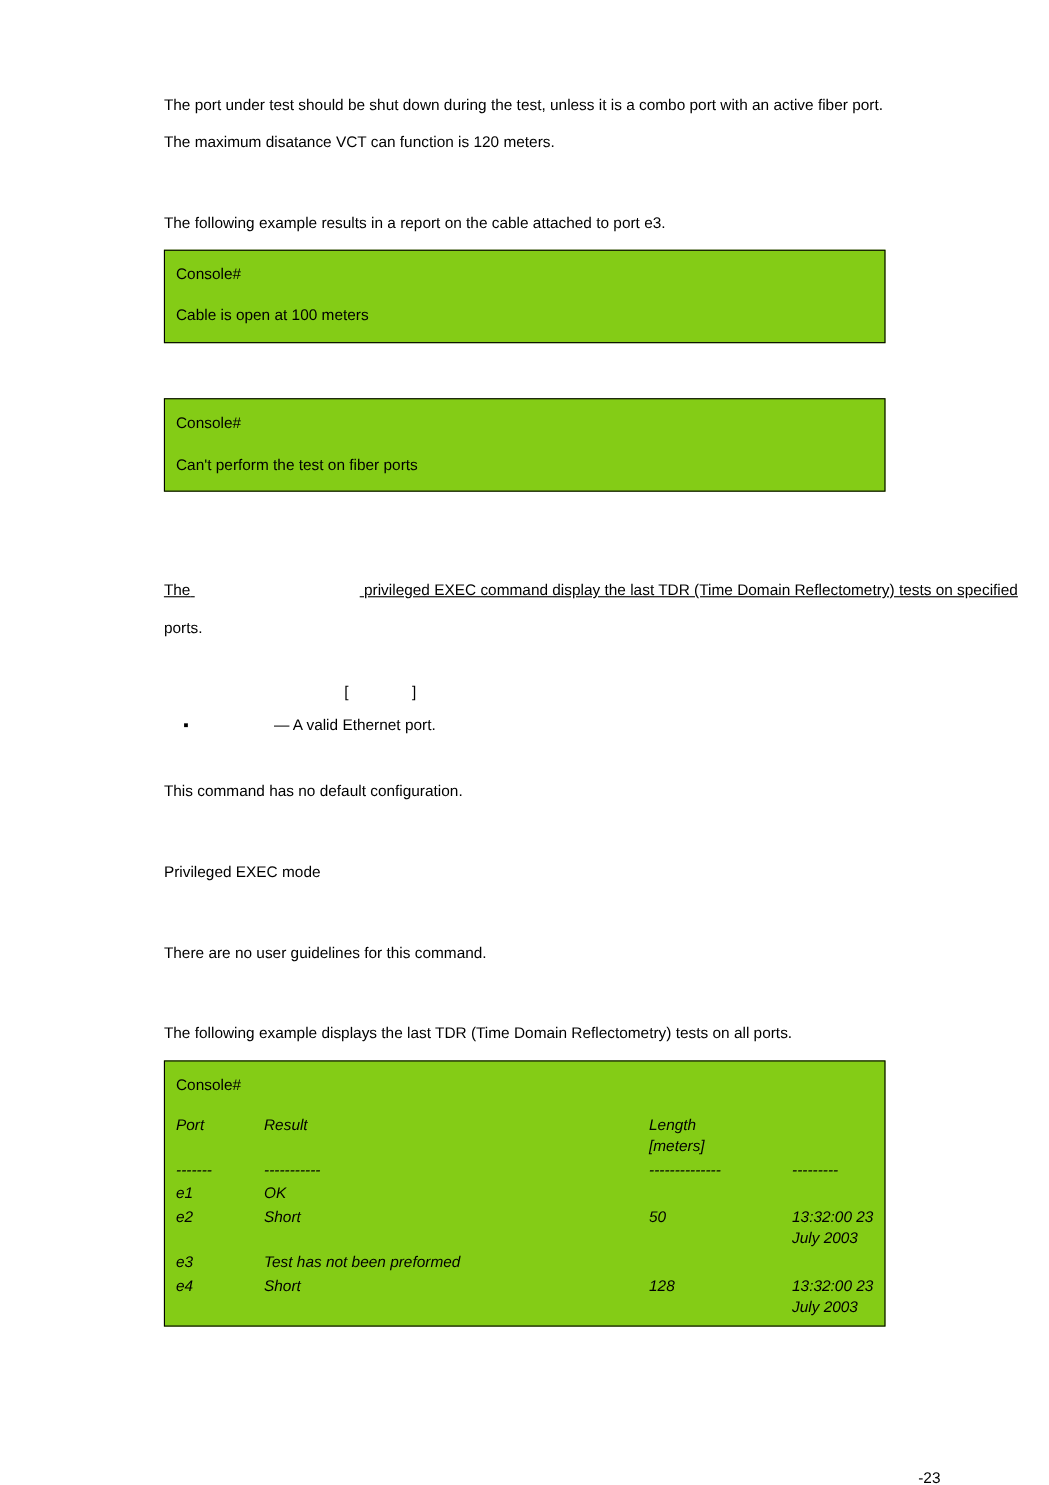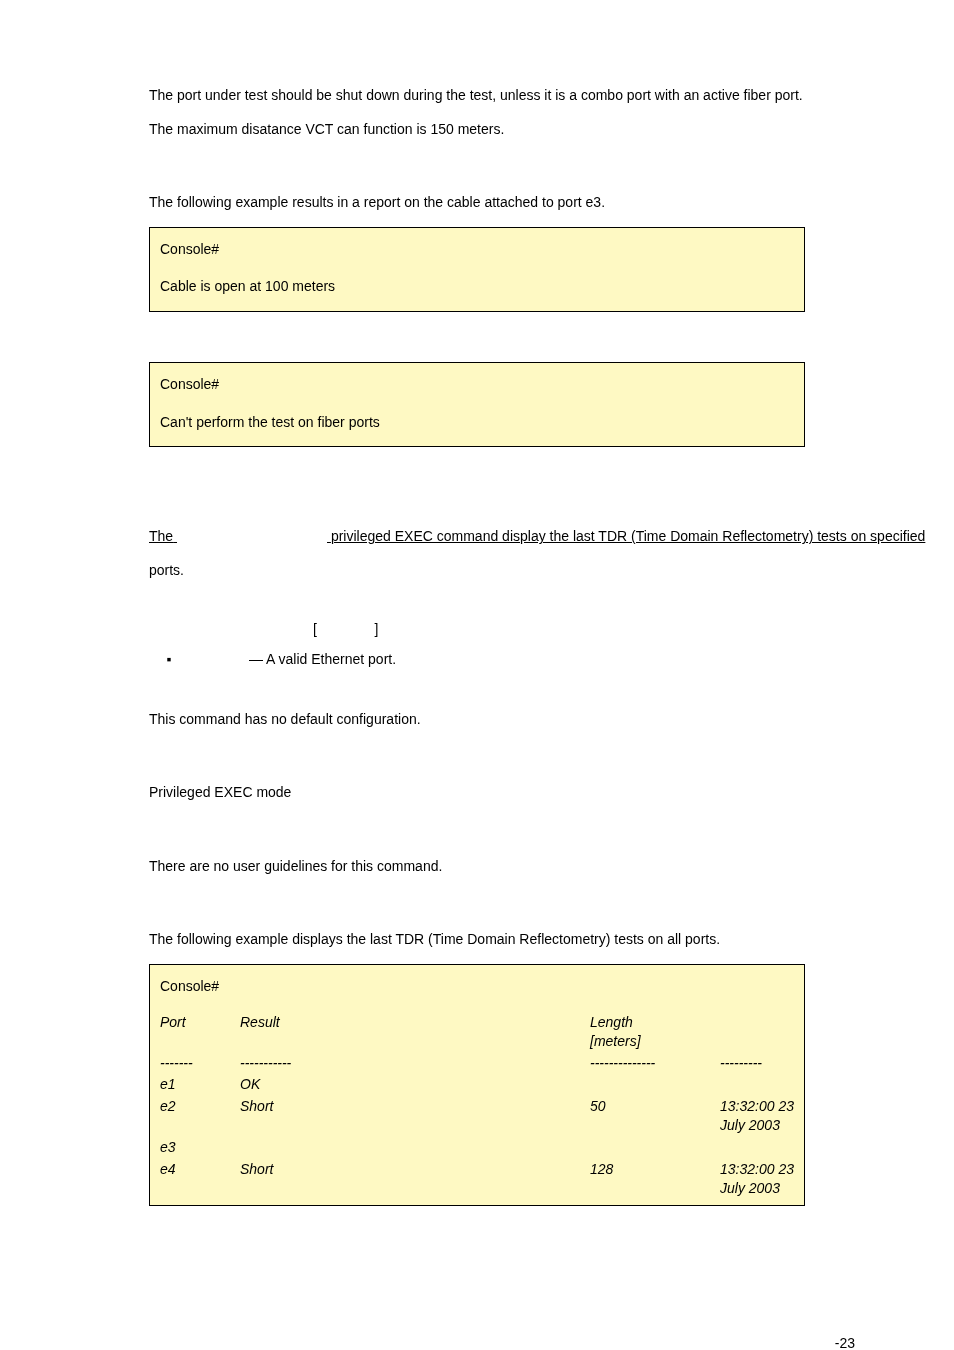--- a/index.html
+++ b/index.html
@@ -17,21 +17,21 @@
     margin: 16px auto;
     padding: 70px 50px 30px 50px;
     box-sizing: border-box;
     position: relative;
   }
   .para {
     margin: 0 0 14px 0;
   }
   .console-box {
     border: 1px solid #000;
-    background: #fef9c3;
+    background: #84cc16;
     padding: 8px 10px 10px 10px;
     margin: 0 0 10px 0;
   }
   .console-box .line {
     margin: 4px 0;
   }
   .gap-small { height: 10px; }
   .gap-med { height: 40px; }
   .gap-large { height: 70px; }
   .syntax-line {
@@ -74,21 +74,21 @@
   .fit {
     white-space: nowrap;
     text-decoration: underline;
   }
 </style>
 </head>
 <body>
 <div class="page">
 
 <p class="para">The port under test should be shut down during the test, unless it is a combo port with an active fiber port.</p>
-<p class="para">The maximum disatance VCT can function is 150 meters.</p>
+<p class="para">The maximum disatance VCT can function is 120 meters.</p>
 
 <div class="gap-med"></div>
 
 <p class="para">The following example results in a report on the cable attached to port e3.</p>
 <div class="console-box">
   <div class="line">Console#</div>
   <div class="gap-small"></div>
   <div class="line">Cable is open at 100 meters</div>
 </div>
 
@@ -165,20 +165,21 @@
       <div class="col-date"></div>
     </div>
     <div class="result-row">
       <div class="col-port">e2</div>
       <div class="col-result">Short</div>
       <div class="col-length">50</div>
       <div class="col-date">13:32:00 23 July 2003</div>
     </div>
     <div class="result-row">
       <div class="col-port">e3</div>
+      <div class="col-result">Test has not been preformed</div>
       <div class="col-length"></div>
       <div class="col-date"></div>
     </div>
     <div class="result-row">
       <div class="col-port">e4</div>
       <div class="col-result">Short</div>
       <div class="col-length">128</div>
       <div class="col-date">13:32:00 23 July 2003</div>
     </div>
   </div>

